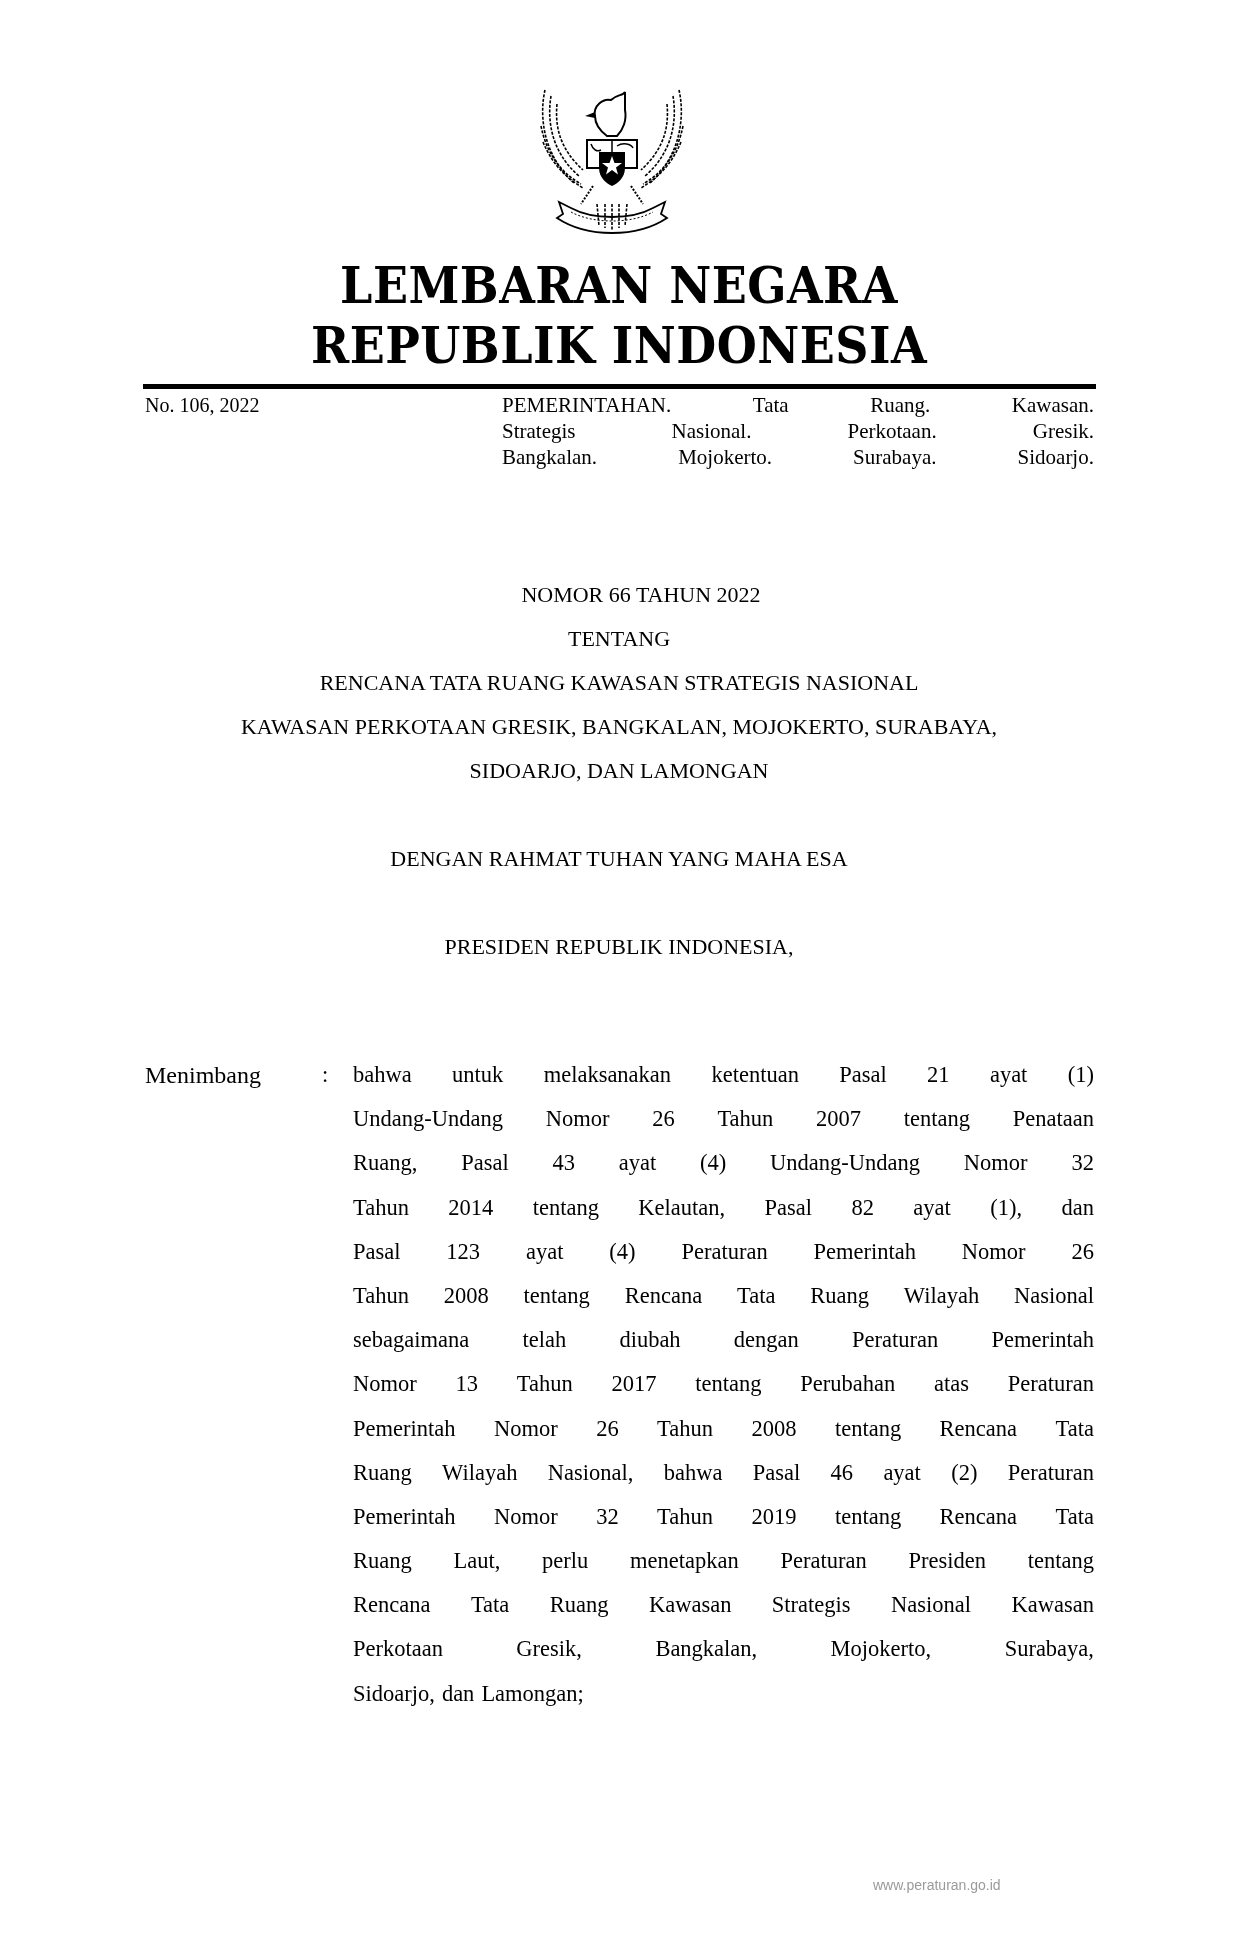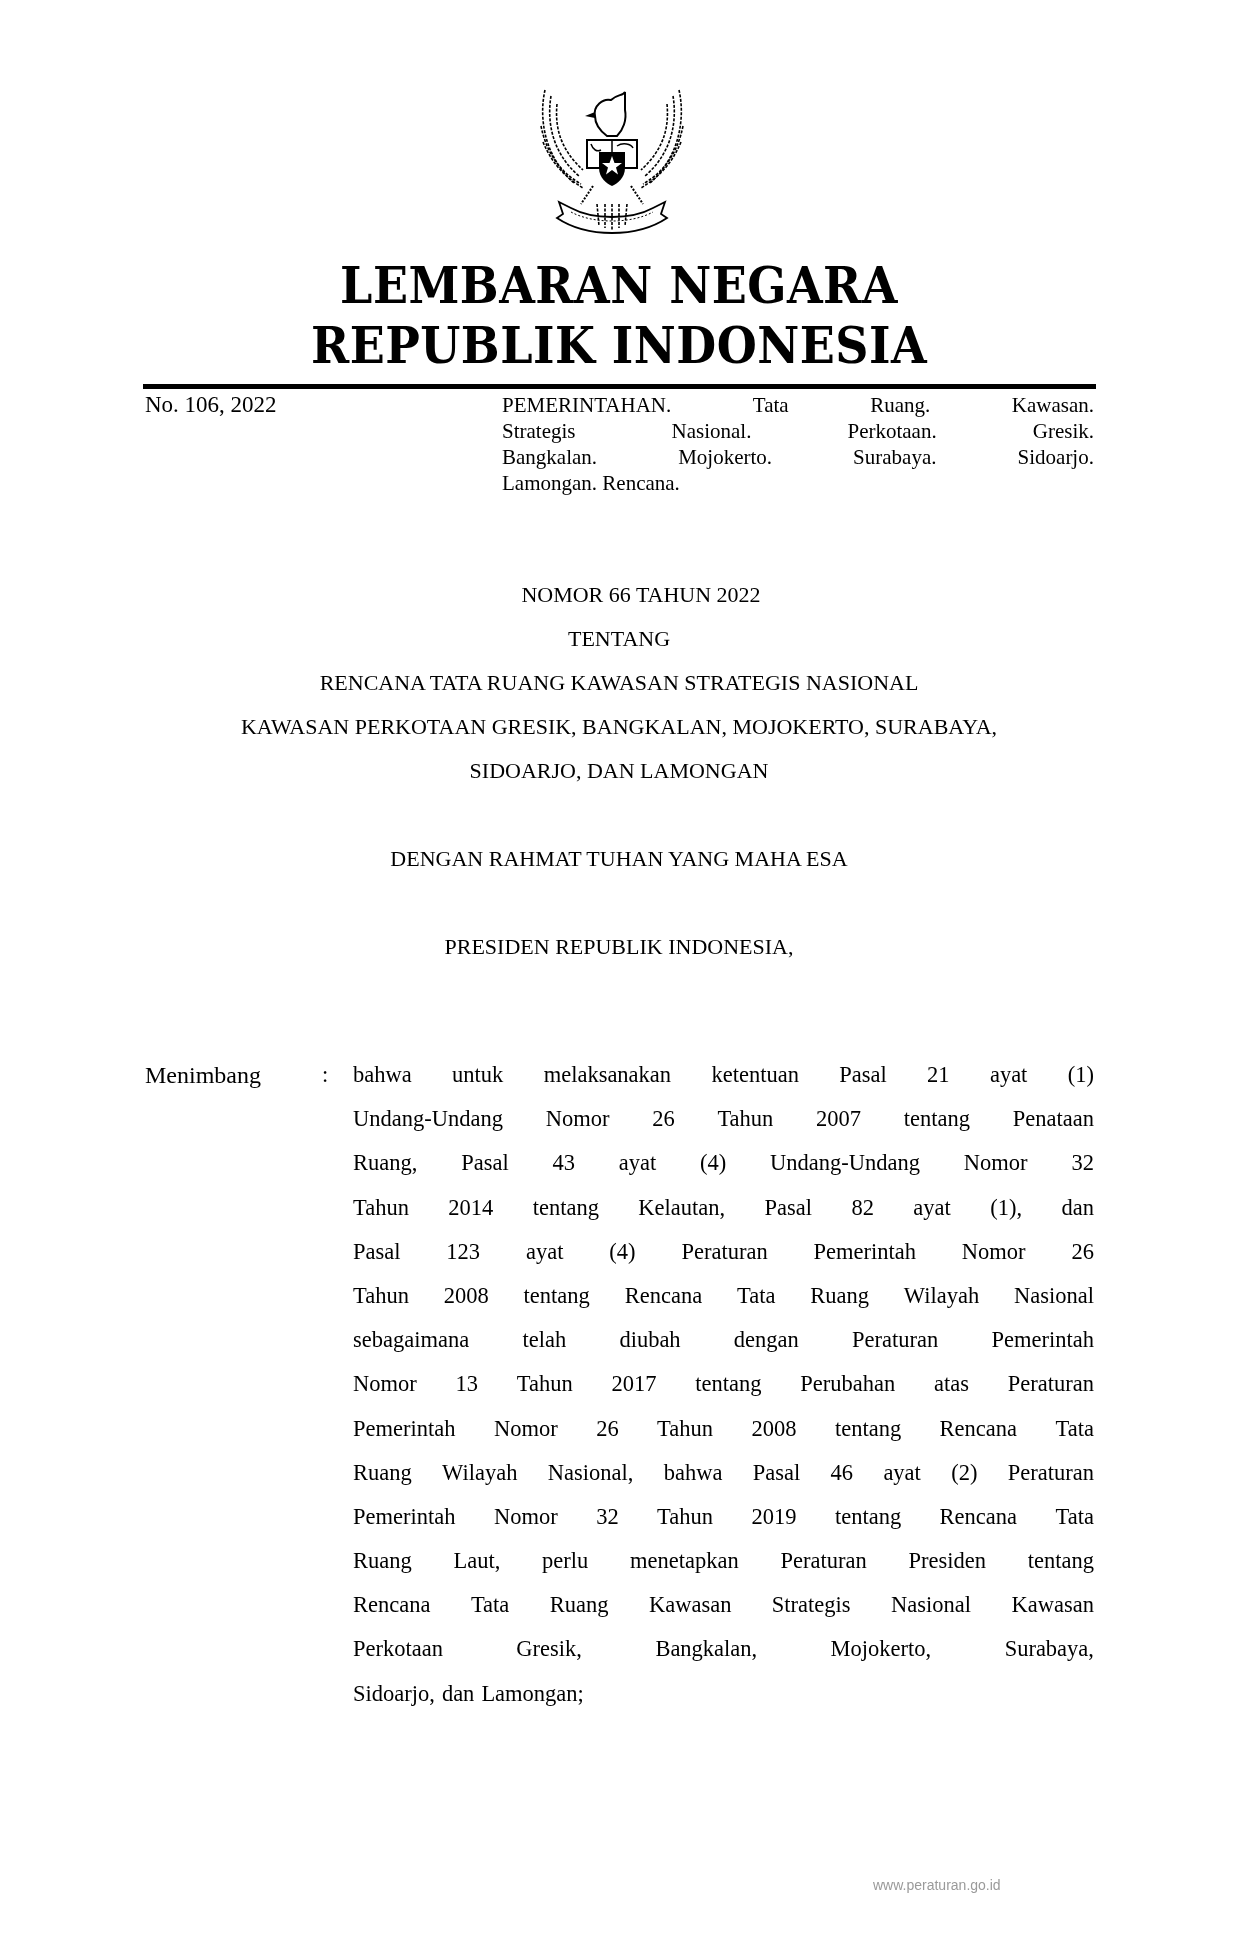--- a/index.html
+++ b/index.html
@@ -49,21 +49,21 @@
       left: 143px;
       top: 384px;
       width: 953px;
       height: 5px;
       background: #000;
     }
     .meta-left {
       position: absolute;
       left: 145px;
       top: 392px;
-      font-size: 23px;
+      font-size: 20px;
       line-height: 26px;
       font-family: "Liberation Serif", serif;
     }
     .meta-right {
       position: absolute;
       left: 502px;
       top: 392px;
       width: 592px;
       font-size: 21px;
       line-height: 26px;
@@ -195,23 +195,20 @@
       <span>Nasional.</span>
       <span>Perkotaan.</span>
       <span>Gresik.</span>
     </div>
     <div class="jline">
       <span>Bangkalan.</span>
       <span>Mojokerto.</span>
       <span>Surabaya.</span>
       <span>Sidoarjo.</span>
     </div>
-    <div class="jline last">
-      <span>Lamongan. Rencana.</span>
-    </div>
   </div>
 
   <div class="center-line" style="top:582px; padding-left:44px; box-sizing:border-box;">NOMOR 66 TAHUN 2022</div>
   <div class="center-line" style="top:626px;">TENTANG</div>
   <div class="center-line" style="top:670px;">RENCANA TATA RUANG KAWASAN STRATEGIS NASIONAL</div>
   <div class="center-line" style="top:714px;">KAWASAN PERKOTAAN GRESIK, BANGKALAN, MOJOKERTO, SURABAYA,</div>
   <div class="center-line" style="top:758px;">SIDOARJO, DAN LAMONGAN</div>
   <div class="center-line" style="top:846px;">DENGAN RAHMAT TUHAN YANG MAHA ESA</div>
   <div class="center-line" style="top:934px;">PRESIDEN REPUBLIK INDONESIA,</div>
 

